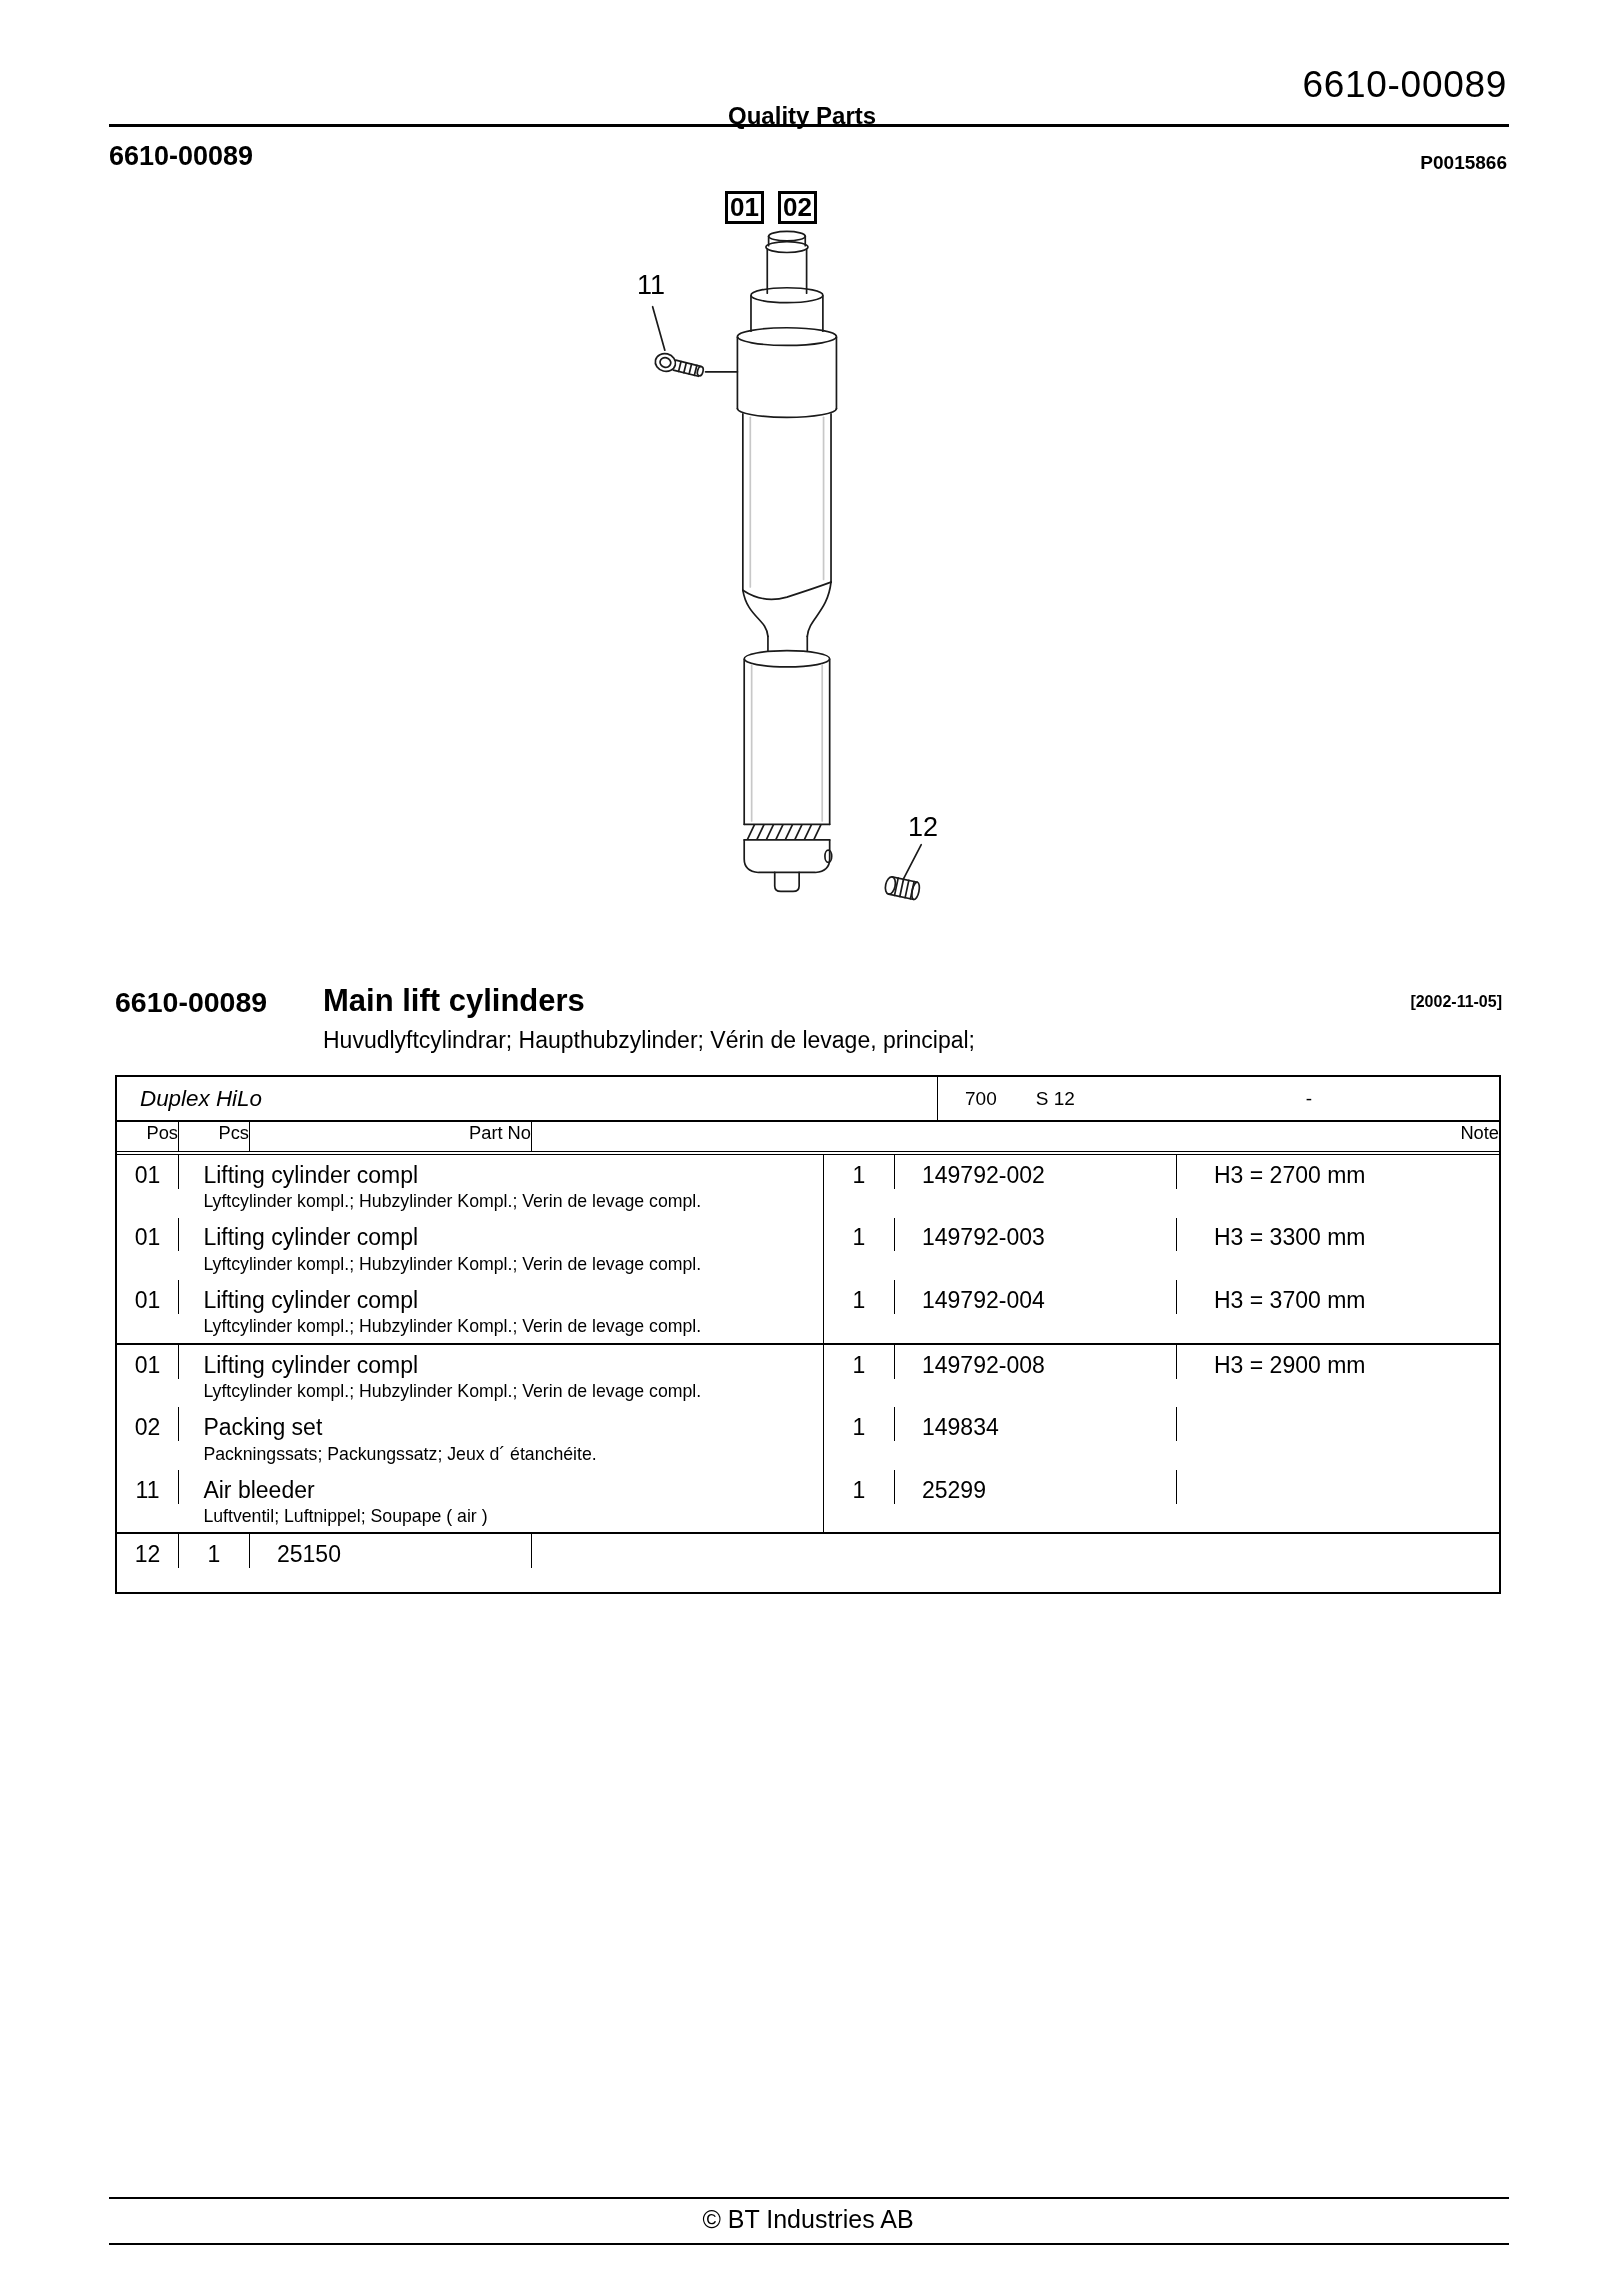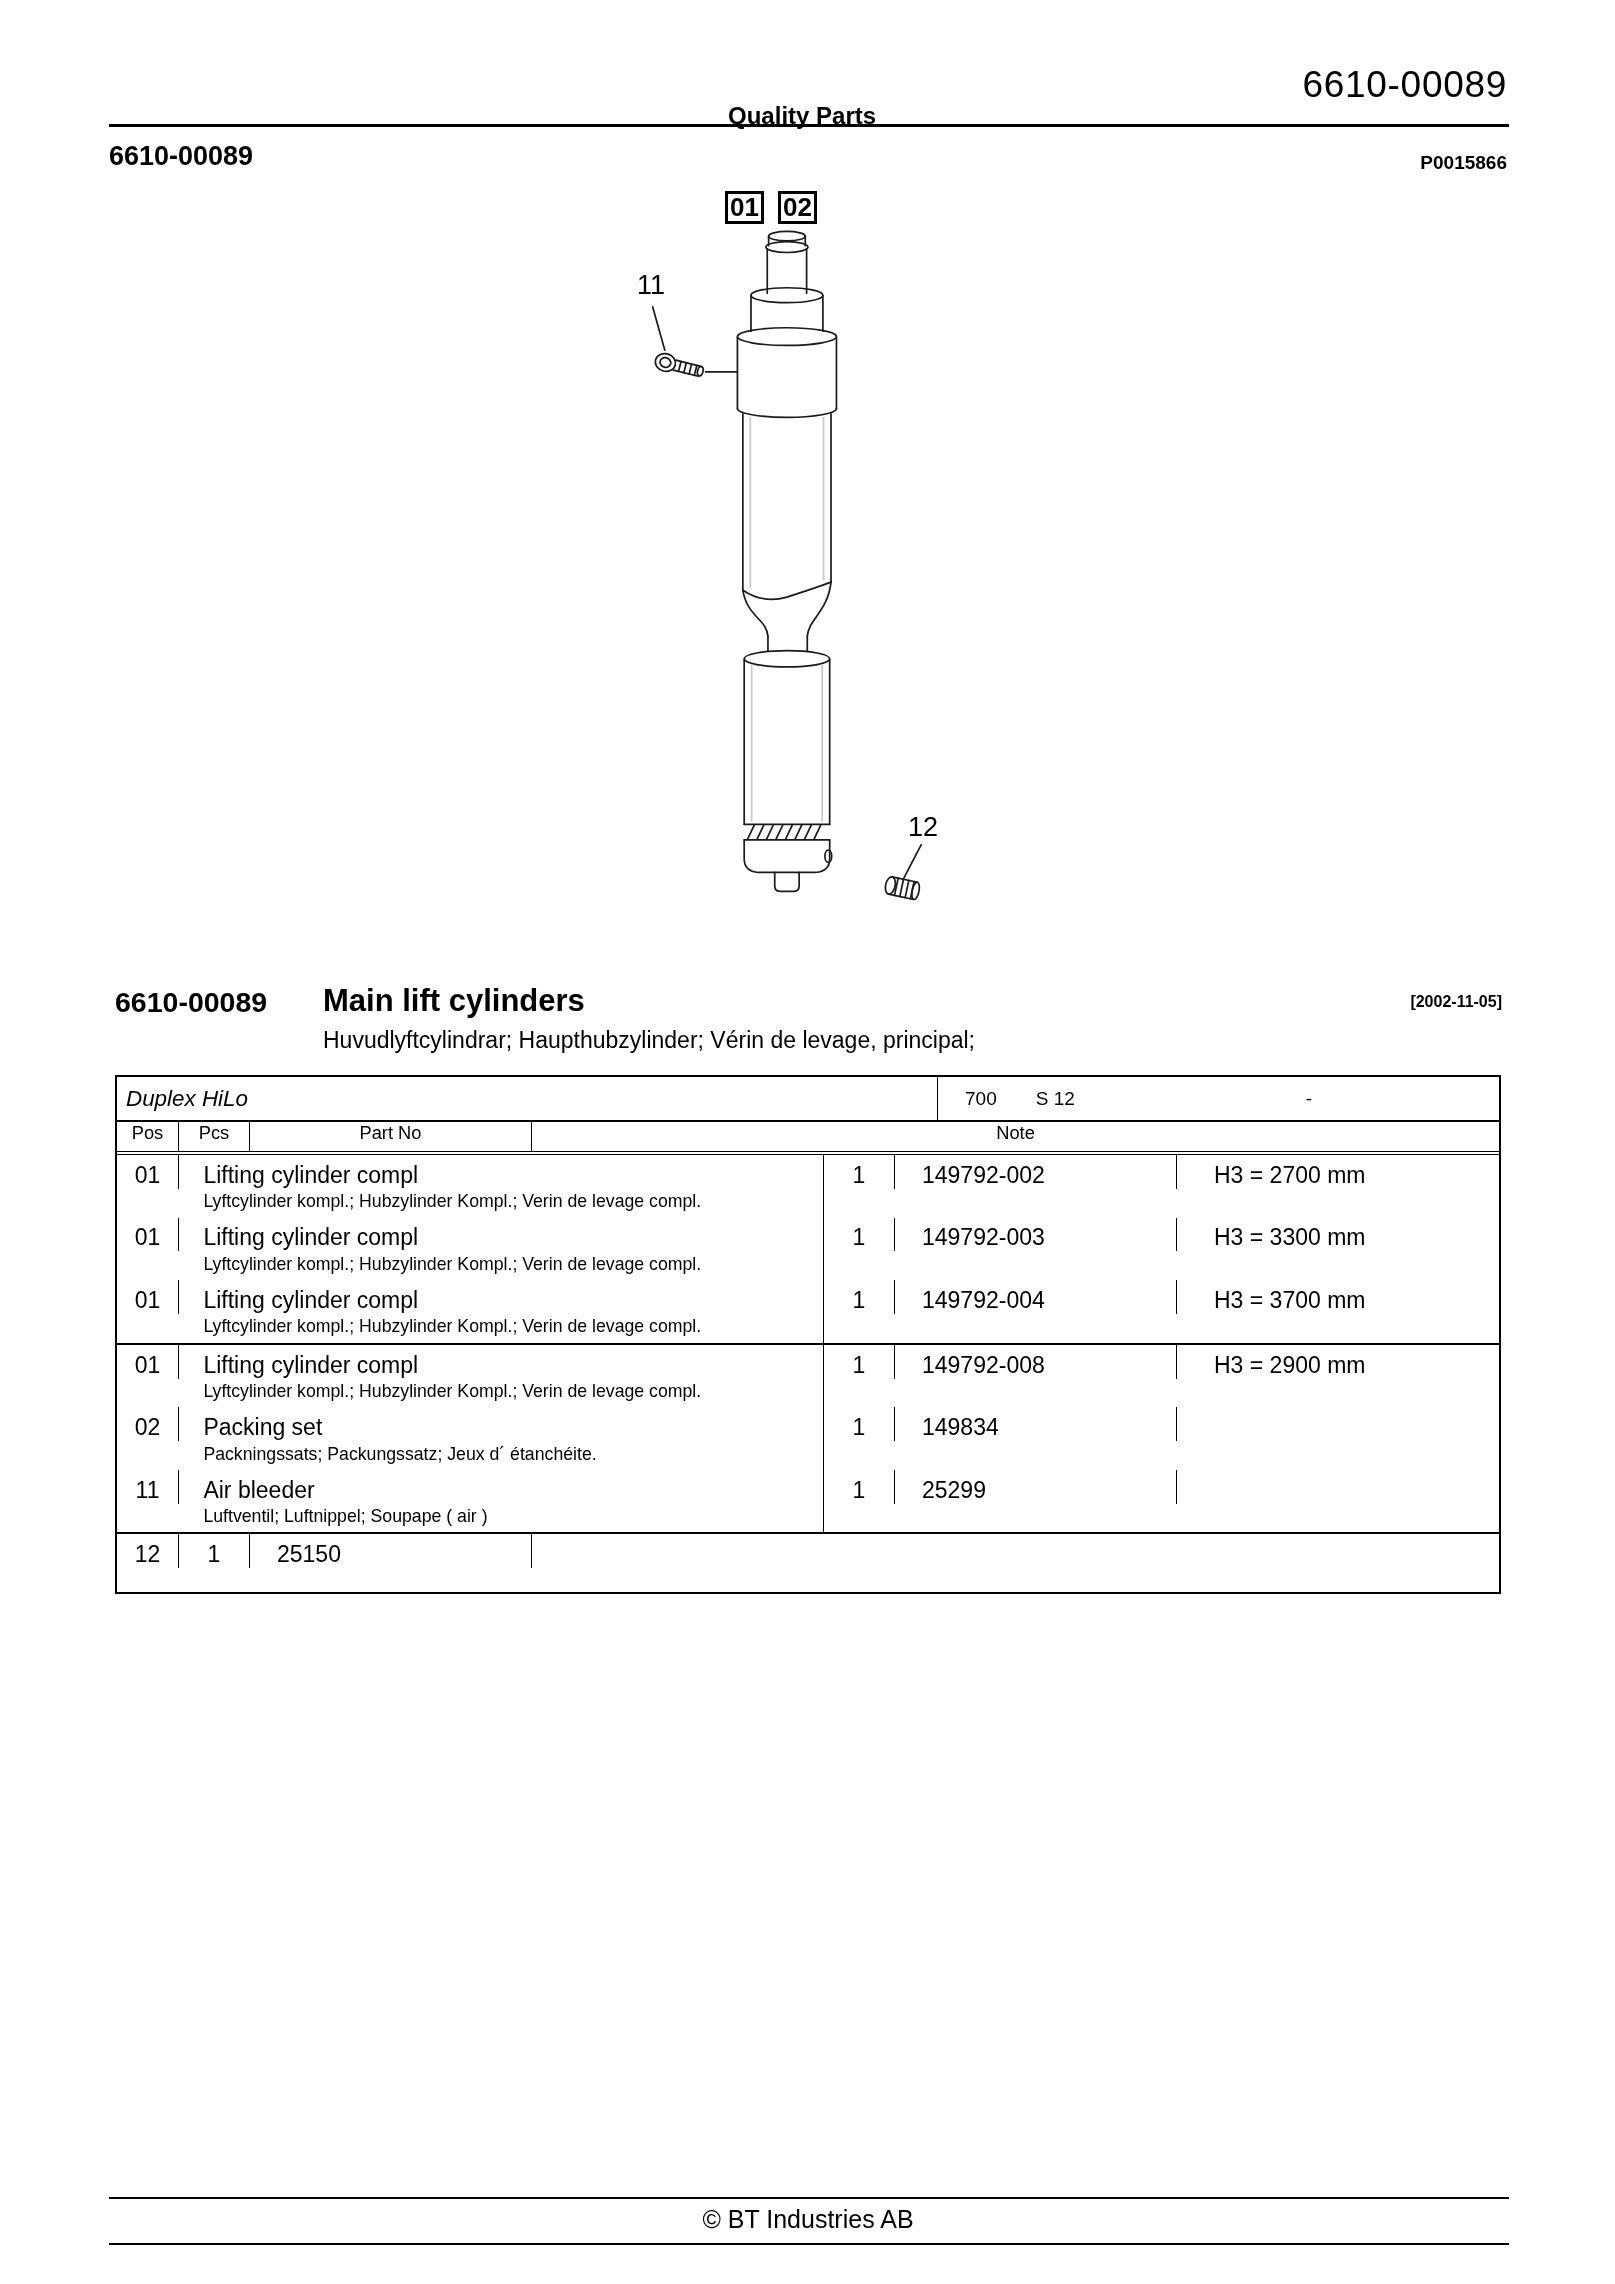--- a/index.html
+++ b/index.html
@@ -37,28 +37,28 @@
   .sec-title { position:absolute; left:323px; top:983px; font-size:31px; font-weight:bold;text-align:right; }
   .sec-rev   { position:absolute; right:114px; top:993px; font-size:16px; font-weight:bold; }
   .sec-sub   { position:absolute; left:323px; top:1027px; font-size:23px; }
 
   
   .parts-table {
     position:absolute; left:115px; top:1075px; width:1386px;
     border:2px solid #000; background:#fff;
   }
   .model-row { display:flex; height:45px; border-bottom:2px solid #000; align-items:center; position:relative; }
-  .model-name { width:820px; padding-left:9px; font-size:22.4px; font-style:italic; }
+  .model-name { width:820px; padding-left:23px; font-size:22.4px; font-style:italic; }
   .model-right { flex:1; display:flex; align-items:center; border-left:1.4px solid #000; height:100%; font-size:19px; }
   .model-code1 { margin-left:27px; }
   .model-code2 { margin-left:39px; }
   .model-dash  { margin-left:231px; }
 
   .head-row { display:flex; height:33px; border-bottom:4.8px double #000; align-items:center; }
-  .head-row .c { font-size:18.3px; text-align:center; }
+  .head-row .c { font-size:18.3px; text-align:right; }
 
   .c { height:100%; }
   .c-pos  { width:62px;   border-right:1.4px solid #000; }
   .c-desc { width:645px;  border-right:1.4px solid #000; }
   .c-pcs  { width:71px;  border-right:1.4px solid #000; }
   .c-part { width:282px;  border-right:1.4px solid #000; }
   .c-note { flex:1; }
 
   .t-row { display:flex; min-height:60px; align-items:stretch; }
   .t-row.group-start { border-top:2px solid #000; }

